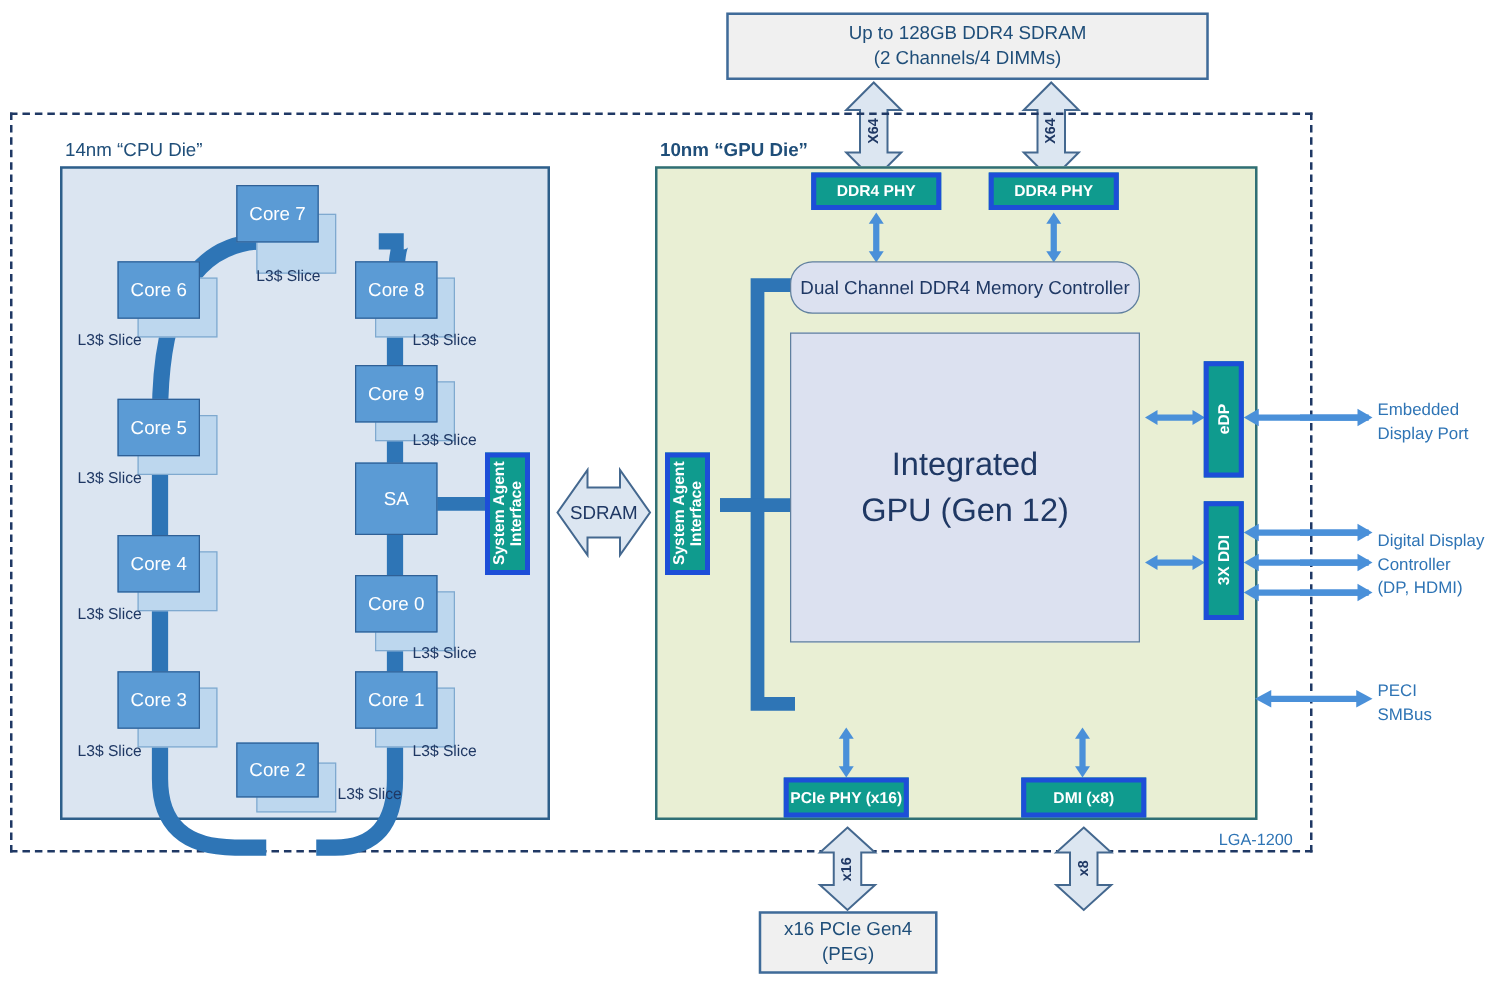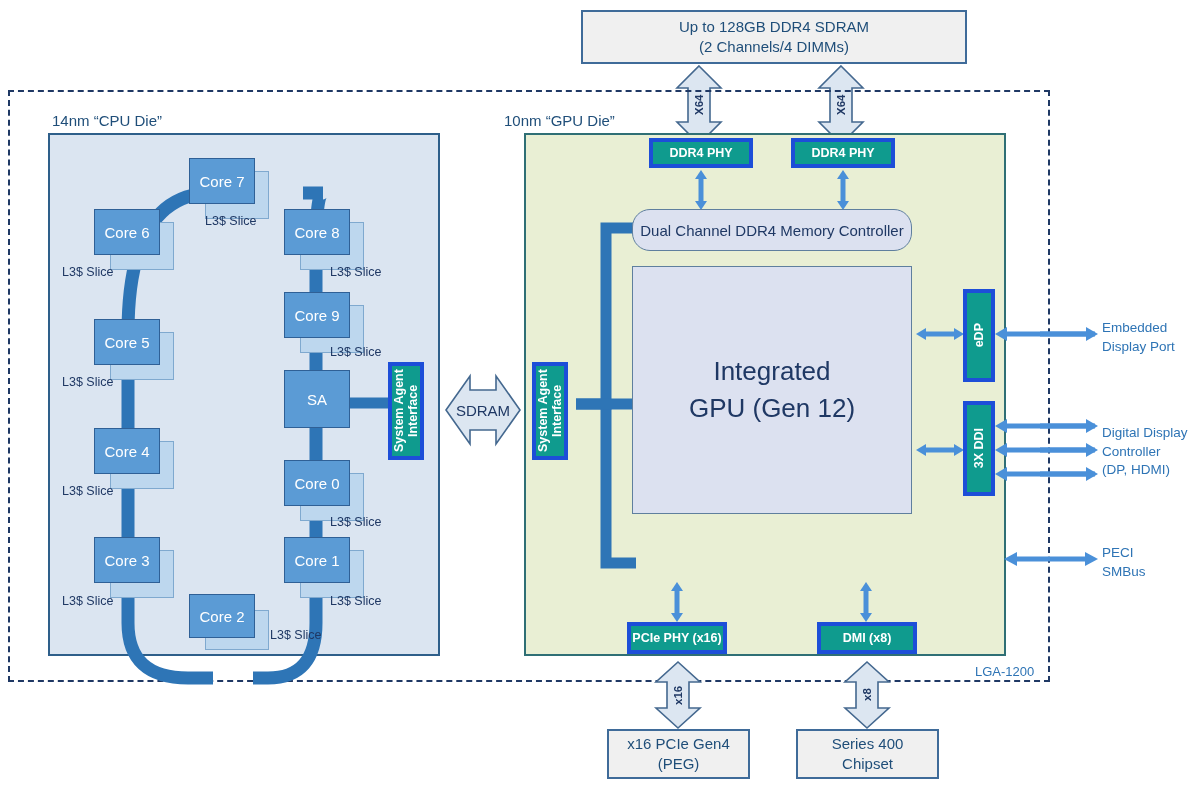--- a/index.html
+++ b/index.html
@@ -60,21 +60,21 @@
   <svg class="abs" style="left:48px;top:133px;width:392px;height:523px;z-index:3;">
     <path d="M 80,235 L 80,200 Q 80,60 165,60 L 205,60" fill="none" stroke="#2e75b6" stroke-width="13"></path>
     <path d="M 80,235 L 80,490 Q 80,545 140,545 L 165,545" fill="none" stroke="#2e75b6" stroke-width="13"></path>
     <path d="M 255,60 L 275,60 Q 268,60 268,120 L 268,250" fill="none" stroke="#2e75b6" stroke-width="13"></path>
     <path d="M 268,250 L 268,490 Q 268,545 220,545 L 205,545" fill="none" stroke="#2e75b6" stroke-width="13"></path>
 
     <path d="M 268,270 L 355,270" fill="none" stroke="#2e75b6" stroke-width="11"></path>
   </svg>
 
   <div class="abs slice" style="left:205px;top:171px;width:64px;height:48px;"></div>
-  <div class="abs core" style="left:189px;top:158px;width:66px;height:46px;">Core 7</div>
+  <div class="abs core" style="left:189px;top:148px;width:66px;height:46px;">Core 7</div>
   <div class="abs slice-lbl" style="left:205px;top:214px;">L3$ Slice</div>
 
   <div class="abs slice" style="left:110px;top:222px;width:64px;height:48px;"></div>
   <div class="abs core" style="left:94px;top:209px;width:66px;height:46px;">Core 6</div>
   <div class="abs slice-lbl" style="left:62px;top:265px;">L3$ Slice</div>
 
   <div class="abs slice" style="left:300px;top:222px;width:64px;height:48px;"></div>
   <div class="abs core" style="left:284px;top:209px;width:66px;height:46px;">Core 8</div>
   <div class="abs slice-lbl" style="left:330px;top:265px;">L3$ Slice</div>
 
@@ -110,21 +110,21 @@
 
   <div class="abs teal" style="left:388px;top:362px;width:36px;height:98px;z-index:8;">
     <span class="teal-v">System Agent Interface</span>
   </div>
 
   <svg class="abs" style="left:446px;top:368px;width:74px;height:84px;">
     <polygon points="0,42 24,8 24,22 50,22 50,8 74,42 50,76 50,62 24,62 24,76" fill="#dce6f1" stroke="#44688f" stroke-width="1.6"></polygon>
   </svg>
   <div class="abs" style="left:452px;top:381px;width:62px;height:58px;display:flex;align-items:center;justify-content:center;color:#1f3864;font-size:15px;">SDRAM</div>
 
-  <div class="abs die-label" style="left:504px;top:112px;">10nm “GPU Die”</div>
+  <div class="abs die-label" style="left:528px;top:112px;font-weight:bold;">10nm “GPU Die”</div>
   <div class="abs die-gpu" style="left:524px;top:133px;width:482px;height:523px;"></div>
 
   <svg class="abs" style="left:524px;top:133px;width:482px;height:523px;z-index:3;">
     <path d="M 52,271 L 82,271 L 82,95 L 112,95" fill="none" stroke="#2e75b6" stroke-width="11"></path>
     <path d="M 82,271 L 82,430 L 112,430" fill="none" stroke="#2e75b6" stroke-width="11"></path>
     <path d="M 52,271 L 112,271" fill="none" stroke="#2e75b6" stroke-width="11"></path>
   </svg>
 
   <div class="abs teal" style="left:532px;top:362px;width:36px;height:98px;z-index:8;">
     <span class="teal-v">System Agent Interface</span>
@@ -250,20 +250,14 @@
   </svg>
   <div class="abs" style="left:854px;top:678px;width:26px;height:34px;color:#1f3864;font-size:11.5px;font-weight:bold;writing-mode:vertical-rl;transform:rotate(180deg);display:flex;align-items:center;justify-content:center;">x8</div>
 
   <div class="abs ext-box" style="left:607px;top:729px;width:143px;height:50px;">
     <div>
       <div>x16 PCIe Gen4</div>
       <div>(PEG)</div>
     </div>
   </div>
 
-  <div class="abs ext-box" style="left:796px;top:729px;width:143px;height:50px;">
-    <div>
-      <div>Series 400</div>
-      <div>Chipset</div>
-    </div>
-  </div>
 
 </div>
 
 </body></html>

